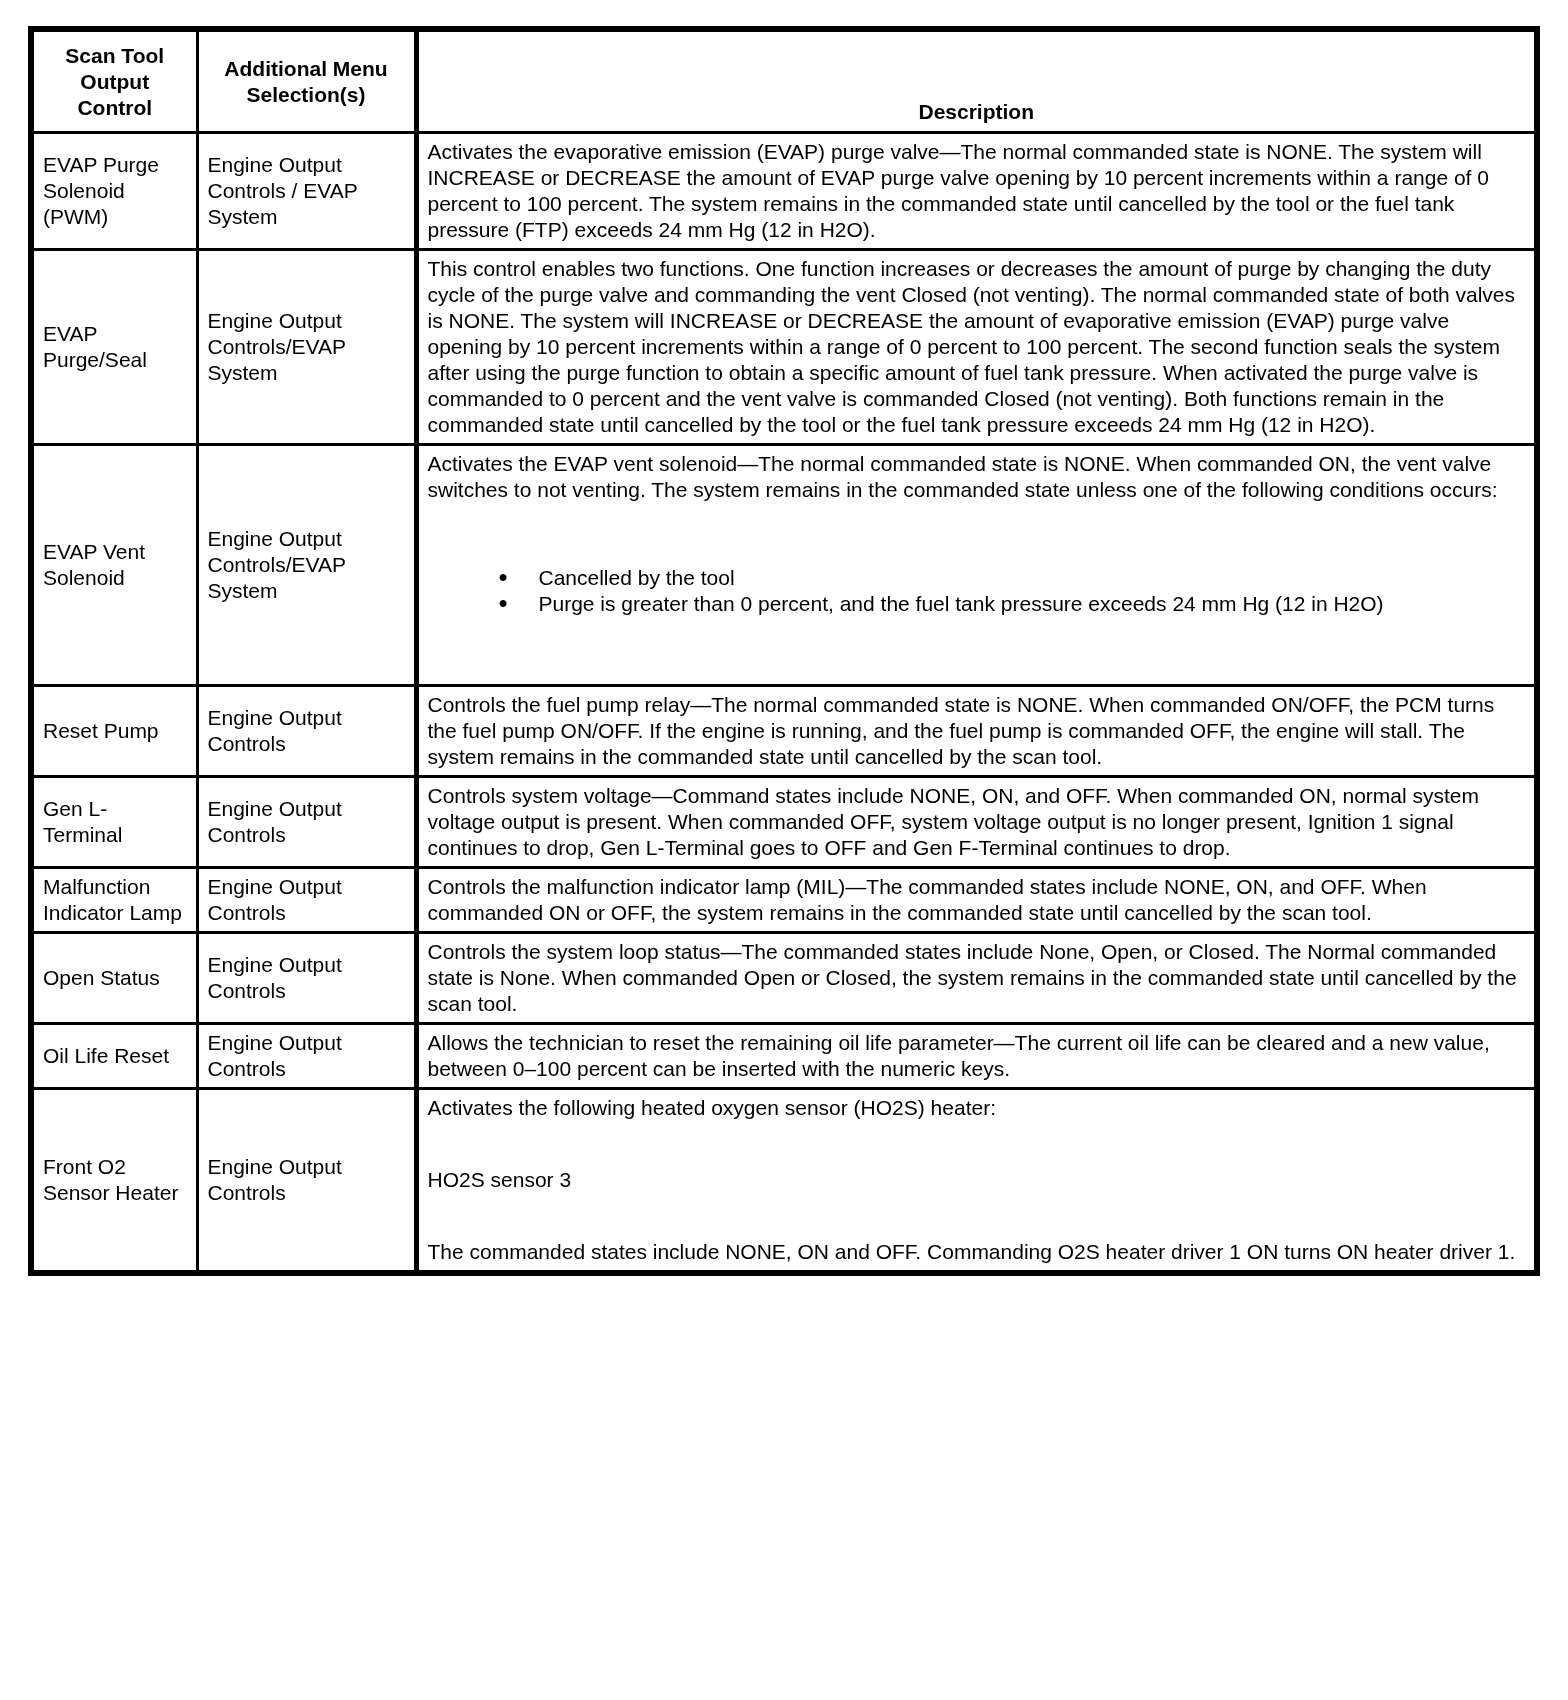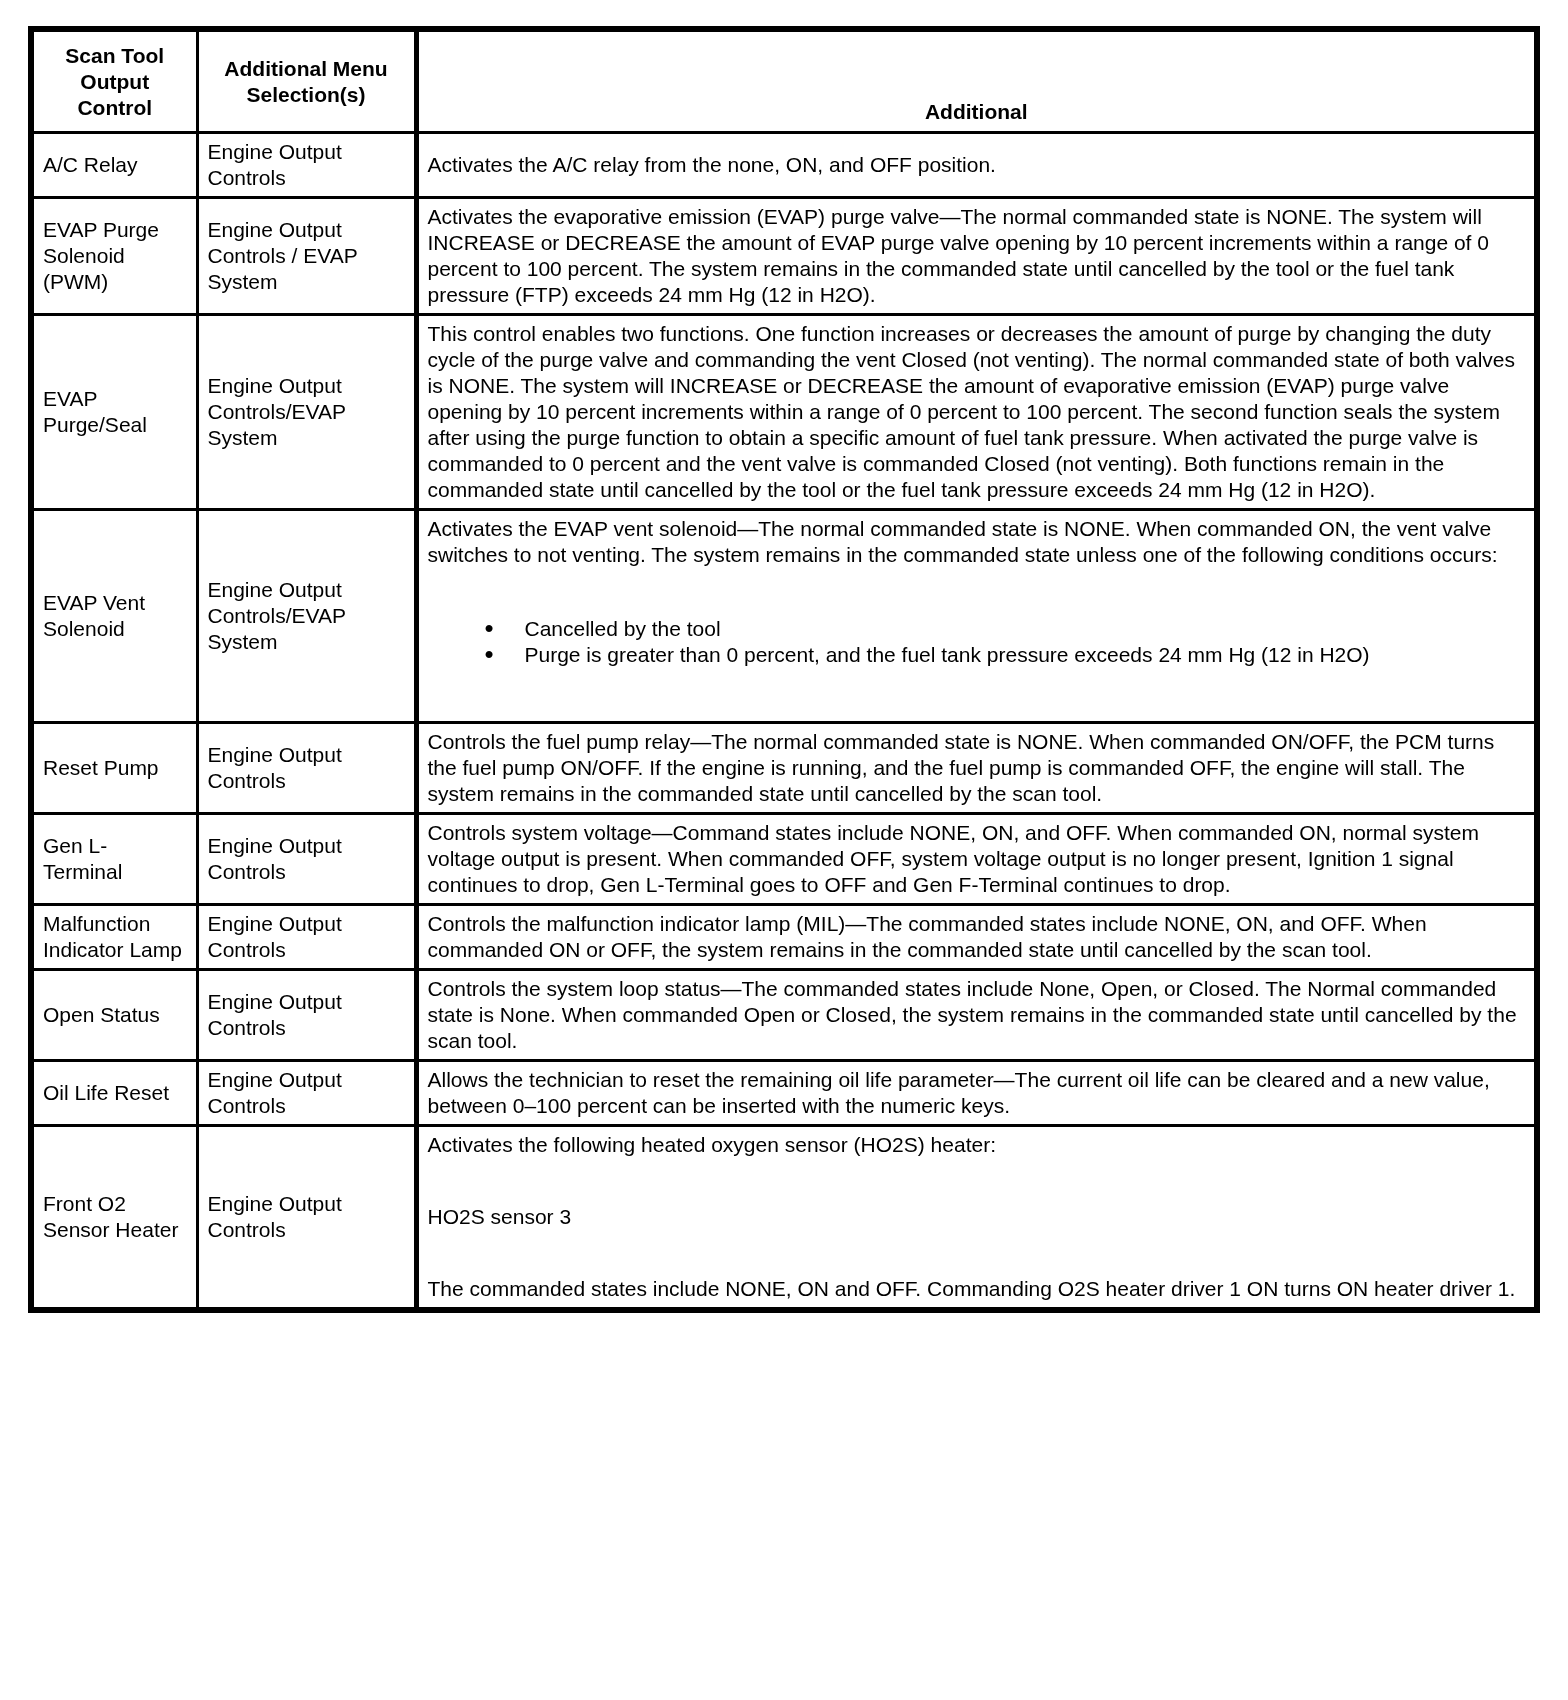--- a/index.html
+++ b/index.html
@@ -48,21 +48,21 @@
   th.desc-header, td.col-desc {
     border-left-width: 5px;
   }
   td.col-control, td.col-menu {
     vertical-align: middle;
   }
   td.col-desc p { margin: 0; }
   .spacer { height: 46px; }
   ul.bullets {
     list-style: none;
-    margin: 2px;
+    margin: 16px;
     padding: 0 0 0 55px;
   }
   ul.bullets li {
     position: relative;
     padding-left: 40px;
   }
   ul.bullets li::before {
     content: "\2022";
     position: absolute;
     left: 0;
@@ -80,31 +80,24 @@
       <col class="c-menu">
       <col class="c-desc">
     </colgroup>
     <thead>
       <tr>
         <th>Scan Tool
 Output
 Control</th>
         <th>Additional Menu
 Selection(s)</th>
-        <th class="desc-header">Additional</th>
+        <th class="desc-header">Description</th>
       </tr>
     </thead>
     <tbody>
-        <tr>
-          <td class="col-control">A/C Relay</td>
-          <td class="col-menu">Engine Output Controls</td>
-          <td class="col-desc">
-            <p>Activates the A/C relay from the none, ON, and OFF position.</p>
-          </td>
-        </tr>
         <tr>
           <td class="col-control">EVAP Purge Solenoid (PWM)</td>
           <td class="col-menu">Engine Output Controls / EVAP System</td>
           <td class="col-desc">
             <p>Activates the evaporative emission (EVAP) purge valve—The normal commanded state is NONE. The system will INCREASE or DECREASE the amount of EVAP purge valve opening by 10 percent increments within a range of 0 percent to 100 percent. The system remains in the commanded state until cancelled by the tool or the fuel tank pressure (FTP) exceeds 24 mm Hg (12 in H2O).</p>
           </td>
         </tr>
         <tr>
           <td class="col-control">EVAP Purge/Seal</td>
           <td class="col-menu">Engine Output Controls/EVAP System</td>

